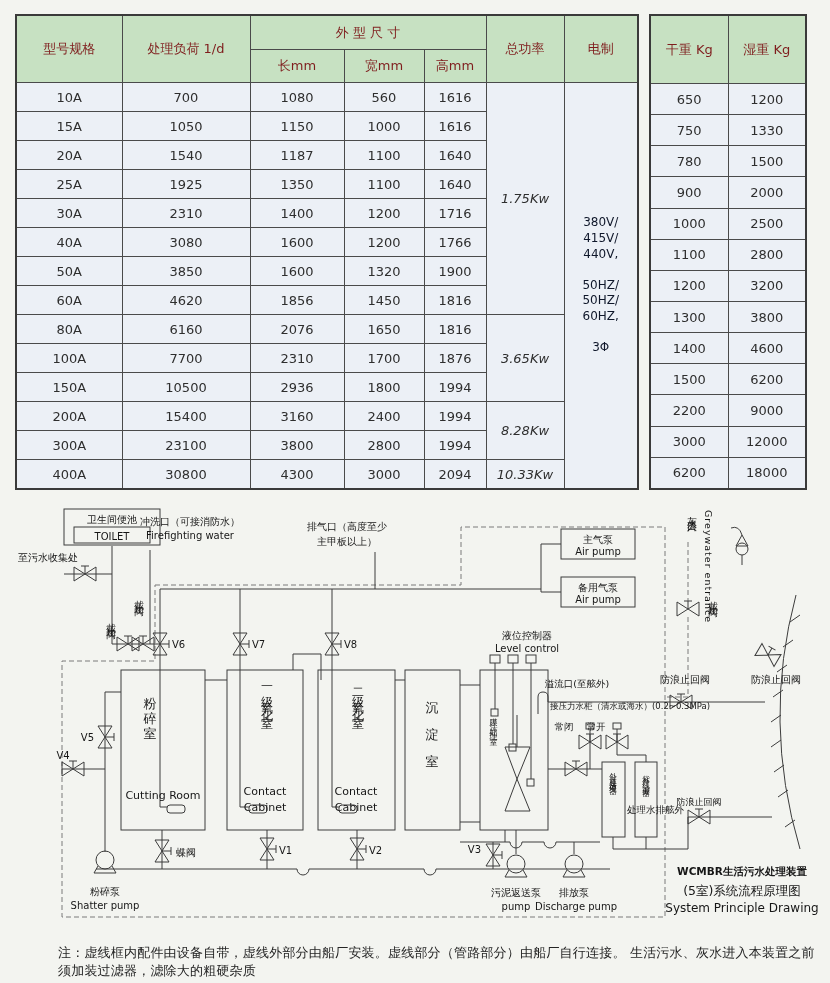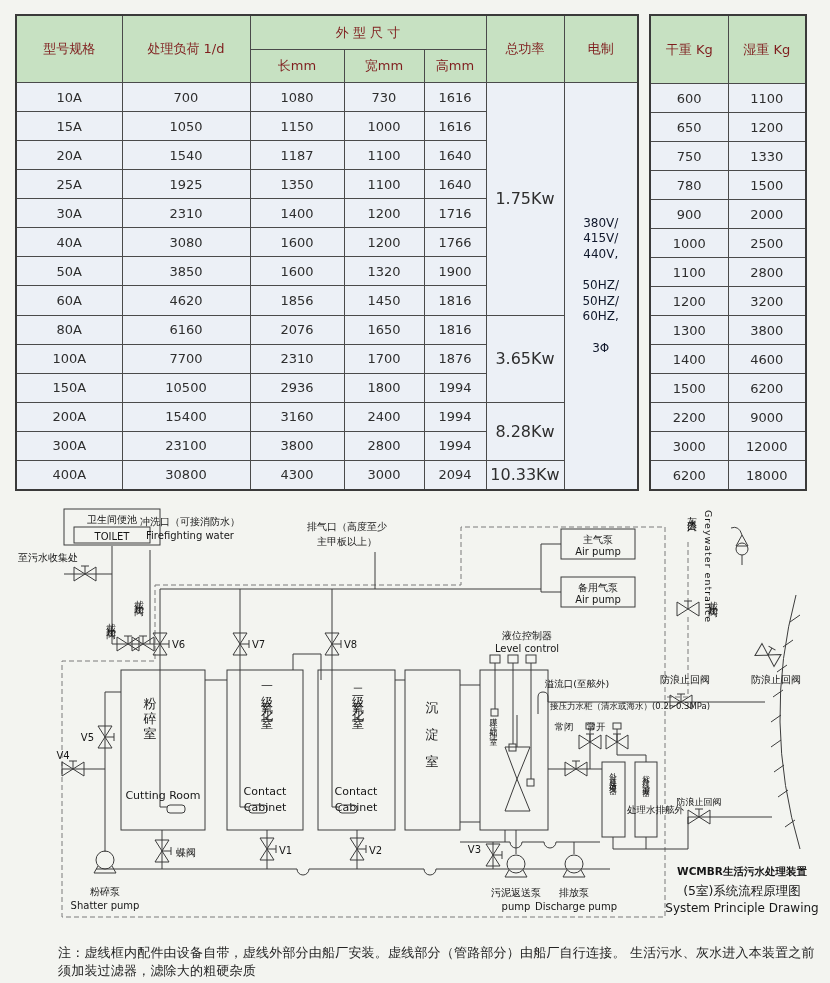--- a/index.html
+++ b/index.html
@@ -9,21 +9,21 @@
   .table-zone{position:absolute;left:15px;top:14px;display:flex;gap:10px;}
   table.spec{border-collapse:collapse;table-layout:fixed;background:#fff;
              border:2px solid #3a3a3a;font-size:13px;color:#2e2e2e;}
   .spec th,.spec td{border:1px solid #4a4a4a;text-align:center;padding:0;overflow:hidden;}
   .spec th{background:#c7e1c2;font-weight:normal;font-size:13px;color:#7f1d1d;}
   .spec thead tr.h1 th{height:33px;}
   .spec thead tr.h2 th{height:32px;}
   .spec th.tall{height:67px;}
   .spec tbody td{background:#ecefF5;background:#ecf0f6;height:28px;}
   td.electric{white-space:pre-line;font-size:12px;line-height:1.3;color:#0f172a;}
-  td.power{font-size:16px;}
+  td.power{font-size:13px;font-style:italic;}
   
   .diagram{position:absolute;left:0;top:497px;width:724px;height:445px;}
   .diagram svg{display:block;}
   .diagram text{font-family:"DejaVu Sans","Liberation Sans",sans-serif;fill:#161616;stroke:none;}
   .vt{writing-mode:vertical-rl;}
   .pipe{stroke:#3c3c3c;fill:none;stroke-width:1;}
   .dash{stroke:#7a7a7a;fill:none;stroke-width:1;stroke-dasharray:5 3;}
   .note-line{position:absolute;left:58px;top:944px;width:762px;font-size:13px;
              color:#242424;letter-spacing:0.2px;}
 </style>
@@ -55,21 +55,21 @@
           <th>长mm</th>
           <th>宽mm</th>
           <th>高mm</th>
         </tr>
       </thead>
       <tbody>
           <tr>
             <td>10A</td>
             <td>700</td>
             <td>1080</td>
-            <td>730</td>
+            <td>560</td>
             <td>1616</td>
             <td rowspan="8" class="power">1.75Kw</td>
             <td rowspan="14" class="electric">380V/
 415V/
 440V,
 
 50HZ/
 50HZ/
 60HZ,
 
@@ -177,24 +177,20 @@
           <col style="width:78px">
           <col style="width:78px">
         </colgroup>
       <thead>
         <tr>
           <th class="tall">干重 Kg</th>
           <th class="tall">湿重 Kg</th>
         </tr>
       </thead>
       <tbody>
-          <tr>
-            <td>600</td>
-            <td>1100</td>
-          </tr>
           <tr>
             <td>650</td>
             <td>1200</td>
           </tr>
           <tr>
             <td>750</td>
             <td>1330</td>
           </tr>
           <tr>
             <td>780</td>

